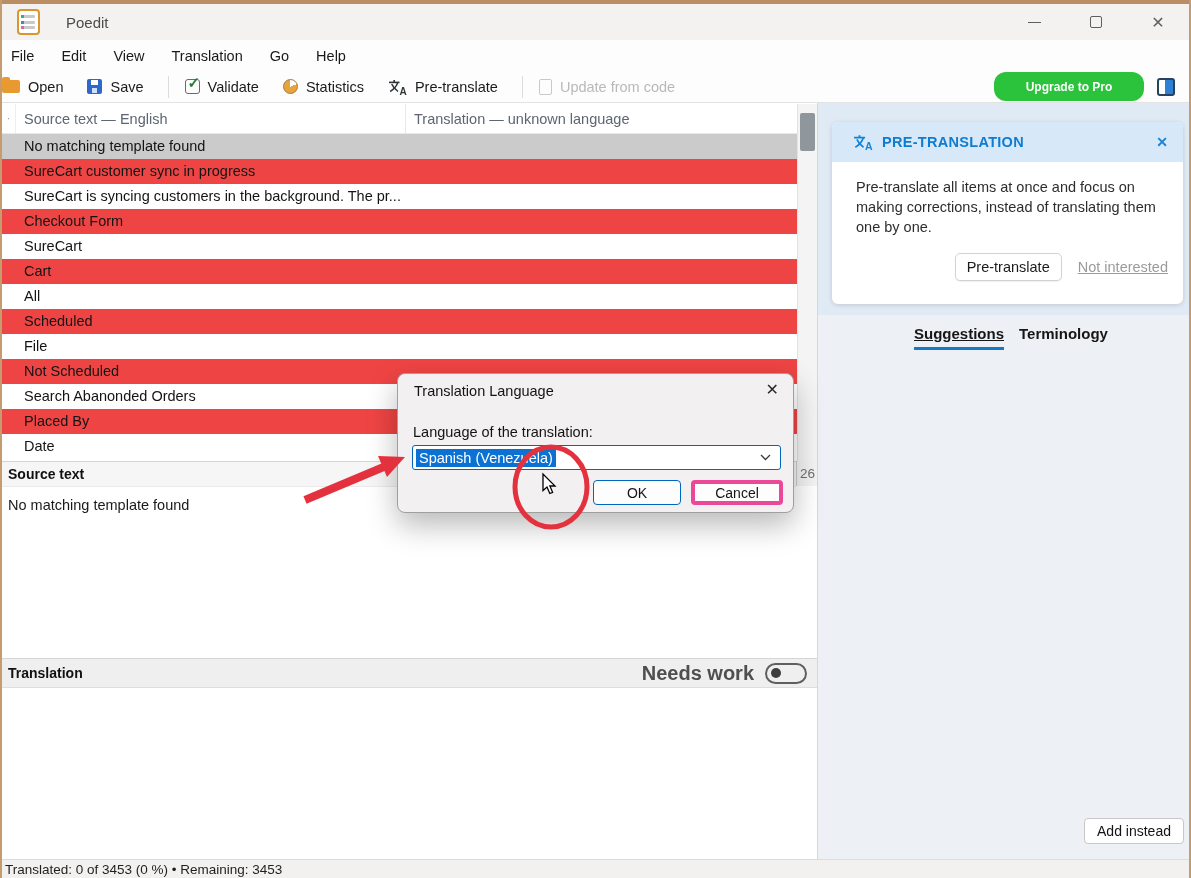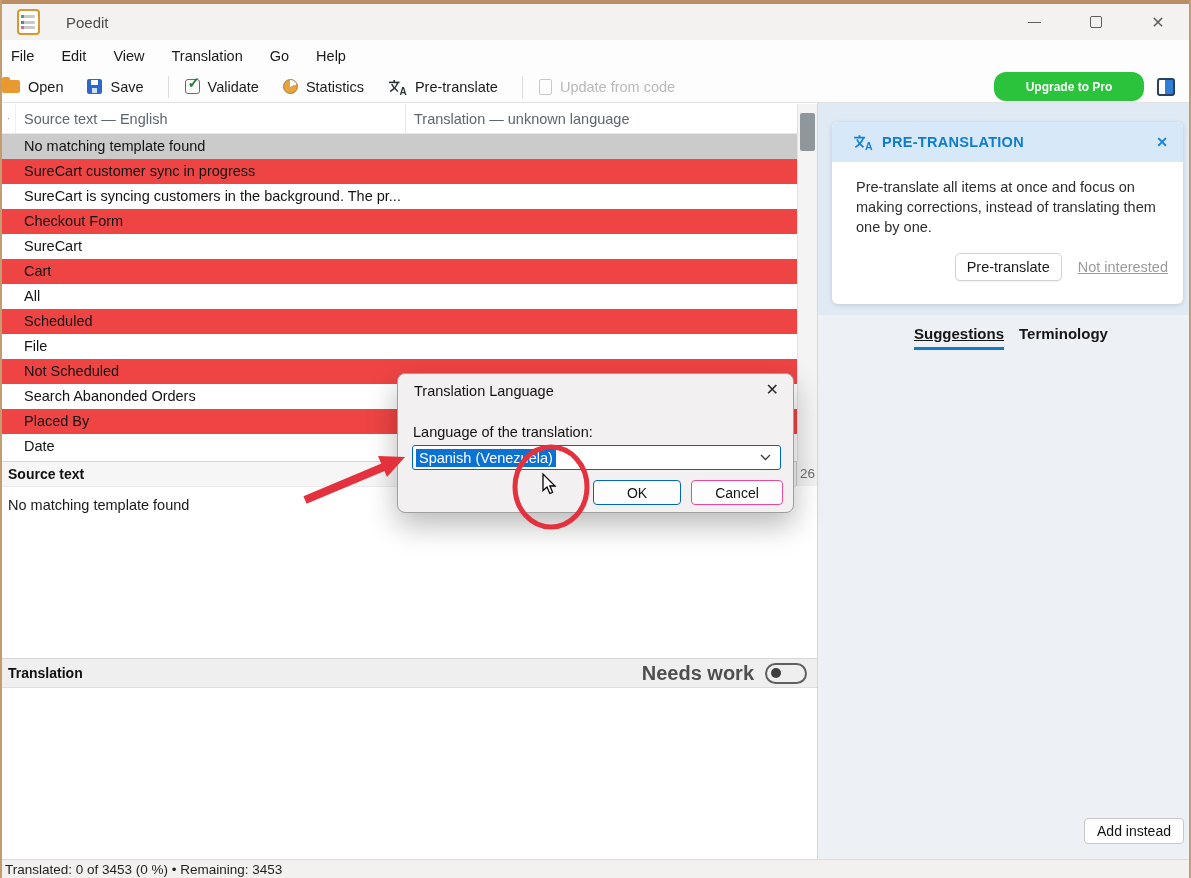--- a/index.html
+++ b/index.html
@@ -91,21 +91,21 @@
   
   .dialog { position:absolute; left:397px; top:373px; width:397px; height:140px; background:#f2f0f1; border:1px solid #9f9f9f; border-radius:8px; box-shadow:0 12px 30px rgba(0,0,0,.28); z-index:40; }
   .dialog-title { position:absolute; left:16px; top:9px; font-size:14.5px; color:#141414; }
   .dialog-close { position:absolute; right:14px; top:6px; font-size:16px; color:#2a2a2a; }
   .dialog-label { position:absolute; left:15px; top:50px; font-size:14.5px; color:#141414; }
   .combo { position:absolute; left:14px; top:71px; width:369px; height:25px; background:#fff; border:1px solid #0067c0; border-radius:3px; display:flex; align-items:center; padding-left:3px; }
   .combo-value { background:#0b72d4; color:#fff; font-size:14.5px; padding:1px 3px; white-space:nowrap; }
   .combo-chevron { margin-left:auto; margin-right:9px; display:flex; }
   .dlg-btn { position:absolute; top:106px; height:25px; background:#fdfdfd; border-radius:4px; font-size:14px; color:#141414; display:flex; align-items:center; justify-content:center; }
   .btn-ok { left:195px; width:88px; border:1px solid #0067c0; }
-  .btn-cancel { left:293px; width:92px; border:1px solid #ec4899; }
+  .btn-cancel { left:293px; width:92px; border:4px solid #ec4899; }
 
   
   .annotations { position:absolute; inset:0; z-index:60; pointer-events:none; }
 </style>
 </head>
 <body>
 
 <div class="window">
   <div class="frame-top"></div>
   <div class="frame-left"></div>

